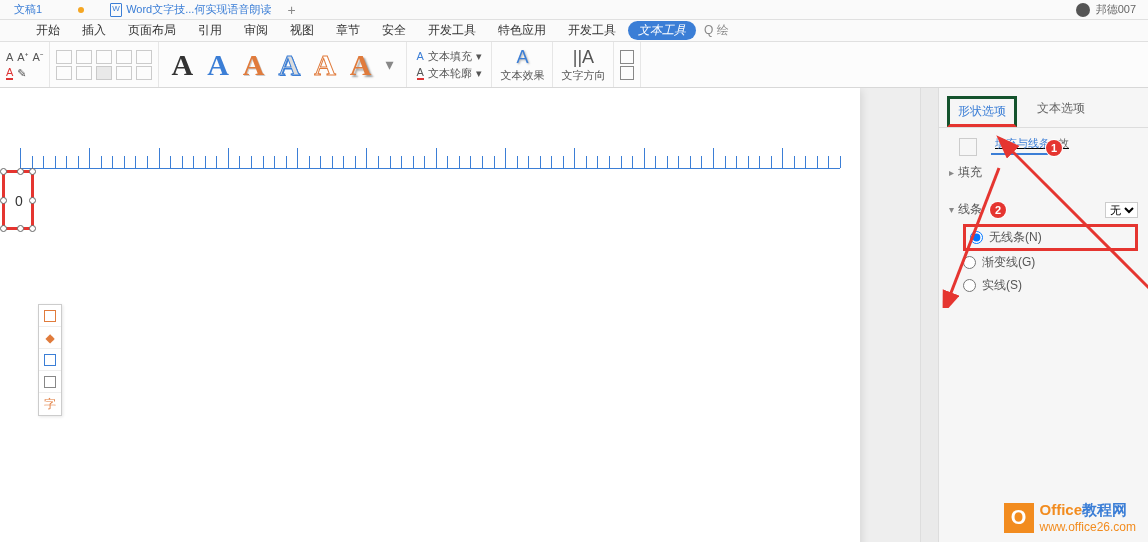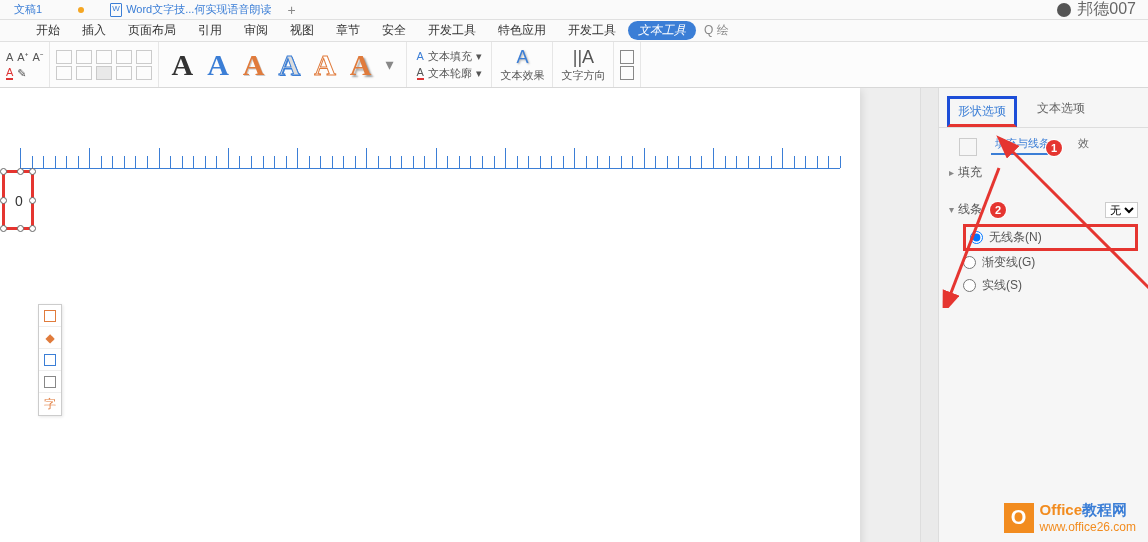--- a/index.html
+++ b/index.html
@@ -7,21 +7,21 @@
 
   
   .titlebar { display: flex; align-items: center; height: 20px; background: #fafafa; border-bottom: 1px solid #e0e0e0; padding: 0 4px; gap: 6px; }
   .titlebar .tab { display: flex; align-items: center; gap: 4px; padding: 0 10px; height: 100%; color: #3b7ed6; font-size: 11px; }
   .titlebar .tab1 { color: #3b7ed6; gap: 36px; }
   .titlebar .dot { width: 6px; height: 6px; background: #f5a623; border-radius: 50%; }
   .titlebar .plus { color: #888; font-size: 14px; }
   .titlebar .spacer { flex: 1; }
   .titlebar .right { display: flex; align-items: center; gap: 6px; margin-right: 8px; }
   .titlebar .avatar { width: 14px; height: 14px; border-radius: 50%; background: #555; }
-  .titlebar .uname { color: #666; font-size: 16px; }
+  .titlebar .uname { color: #666; font-size: 11px; }
   .doc-icon { width: 12px; height: 14px; border: 1px solid #3b7ed6; border-radius: 1px; display:inline-block; position:relative; }
   .doc-icon::after { content:"W"; position:absolute; font-size:8px; color:#3b7ed6; top:0; left:1px; }
 
   
   .menubar { display: flex; align-items: center; height: 22px; background: #fafafa; border-bottom: 1px solid #e0e0e0; padding-left: 26px; gap: 2px; }
   .menubar .menu-item { padding: 2px 10px; color: #333; font-size: 12px; }
   .menubar .active-tool { background: #3b7ed6; color: #fff; border-radius: 10px; padding: 1px 10px; font-style: italic; }
   .menubar .search-ico { color: #888; margin-left: 6px; }
   .menubar .right { margin-left: auto; display: flex; gap: 12px; align-items: center; padding-right: 10px; color: #666; }
   .cloud { width:12px; height:8px; border:1px solid #888; border-radius:6px; display:inline-block; }
@@ -70,21 +70,21 @@
   .pbtn .shape { width:12px; height:12px; border:1px solid #888; display:block; }
 
   
   .midgap { width:18px; background:#eaeaea; border-left:1px solid #ddd; }
 
   
   .rpanel { width: 210px; background:#f6f6f6; border-left:1px solid #ddd; position:relative; padding-top:4px; }
   .rpanel .prop-title { padding:4px 10px; color:#666; font-size:12px; }
   .rpanel .tabrow { display:flex; gap:12px; padding: 4px 8px 0 8px; border-bottom:1px solid #ddd; }
   .rpanel .rtab { padding:4px 8px; color:#666; font-size:12px; }
-  .rpanel .rtab.active { color:#3b7ed6; border:3px solid #1d4ed8; border-bottom:3px solid #e53530; }
+  .rpanel .rtab.active { color:#3b7ed6; border:3px solid #14532d; border-bottom:3px solid #e53530; }
   .rpanel .subtabrow { display:flex; gap:4px; padding:6px 10px 0 10px; font-size:11px; align-items:flex-start; }
   .rpanel .subtab { color:#666; padding:2px 4px; }
   .rpanel .subtab.active { color:#3b7ed6; border-bottom:2px solid #3b7ed6; }
   .rpanel .paintico { width:18px; height:18px; border:1px solid #ccc; margin:4px 10px; }
   .rpanel .section-head { padding:4px 10px; color:#555; font-size:12px; display:flex; align-items:center; gap:4px; }
   .rpanel .tri { font-size:10px; color:#888; }
   .rpanel .section-head.open .tri::before { content:"▾"; }
   .rpanel .section-head.closed .tri::before { content:"▸"; }
   .rpanel .opts { padding: 2px 10px 2px 24px; }
   .rpanel .opt { display:flex; align-items:center; gap:6px; padding:3px 0; font-size:12px; color:#555; }
@@ -311,21 +311,21 @@
   <div class="midgap"></div>
 
   <div class="rpanel">
     <div class="tabrow">
       <div class="rtab active">形状选项</div>
       <div class="rtab">文本选项</div>
     </div>
     <div class="subtabrow">
       <div class="paintico"></div>
       <div>
-        <div style="display:flex; gap:20px;">
+        <div style="display:flex; gap:0;text-decoration:underline;">
           <span class="subtab active">填充与线条</span>
           <span class="subtab">效</span>
         </div>
       </div>
     </div>
     <div class="section-head closed">
       <span class="tri"></span>
       <span>填充</span>
     </div>
 

